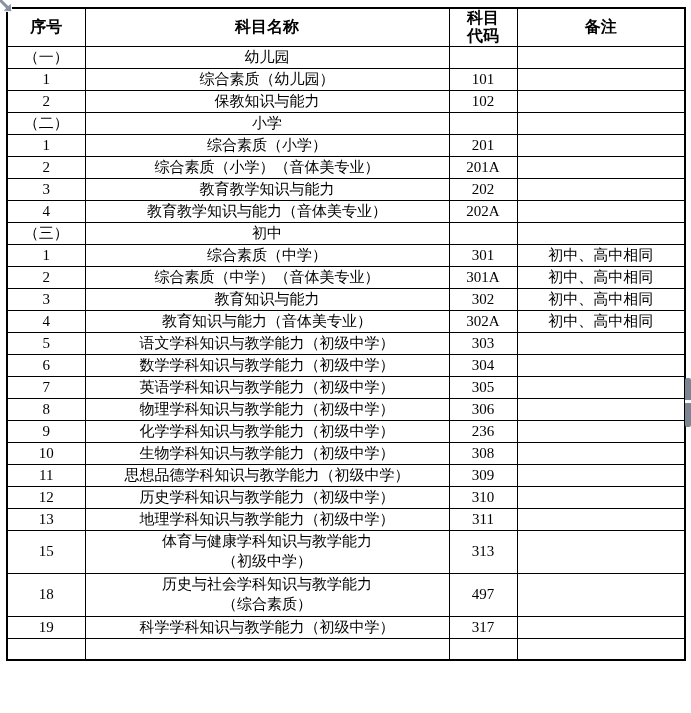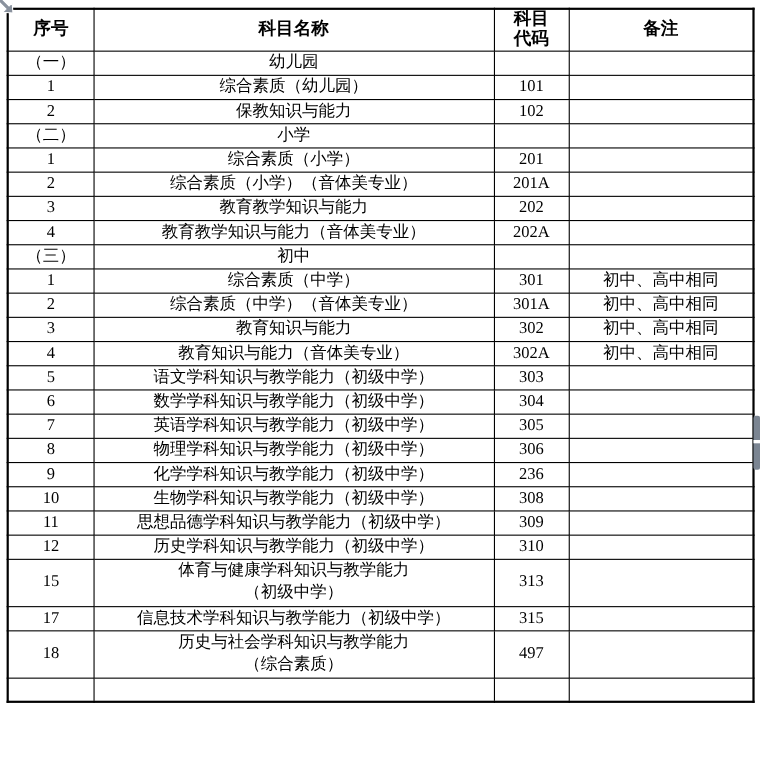--- a/index.html
+++ b/index.html
@@ -177,41 +177,47 @@
       <td>思想品德学科知识与教学能力（初级中学）</td>
       <td>309</td>
       <td></td>
     </tr>
         <tr>
       <td>12</td>
       <td>历史学科知识与教学能力（初级中学）</td>
       <td>310</td>
       <td></td>
     </tr>
+        <tr>
+      <td>13</td>
+      <td>地理学科知识与教学能力（初级中学）</td>
+      <td>311</td>
+      <td></td>
+    </tr>
         <tr class="tall">
       <td>15</td>
       <td>体育与健康学科知识与教学能力
 （初级中学）</td>
       <td>313</td>
       <td></td>
     </tr>
-        <tr>
-      <td>17</td>
-      <td>信息技术学科知识与教学能力（初级中学）</td>
-      <td>315</td>
-      <td></td>
-    </tr>
         <tr class="tall">
       <td>18</td>
       <td>历史与社会学科知识与教学能力
 （综合素质）</td>
       <td>497</td>
       <td></td>
     </tr>
         <tr>
+      <td>19</td>
+      <td>科学学科知识与教学能力（初级中学）</td>
+      <td>317</td>
+      <td></td>
+    </tr>
+        <tr>
       <td></td>
       <td></td>
       <td></td>
       <td></td>
     </tr>
       </tbody>
   </table>
 
   <div id="scroll-thumb" style="background: rgb(123, 133, 146);"></div>
 

